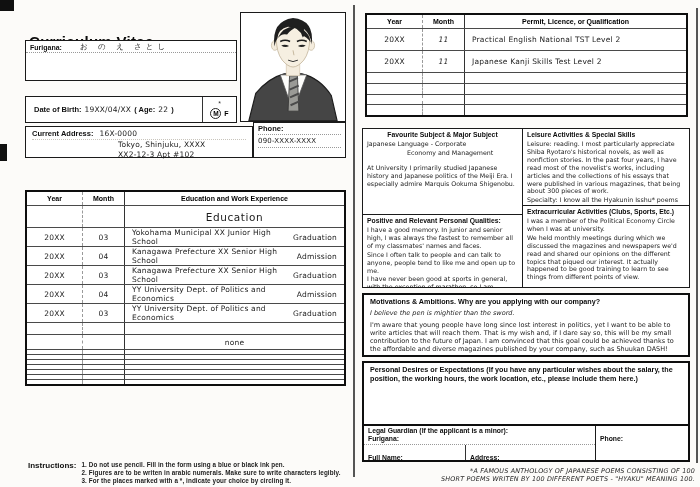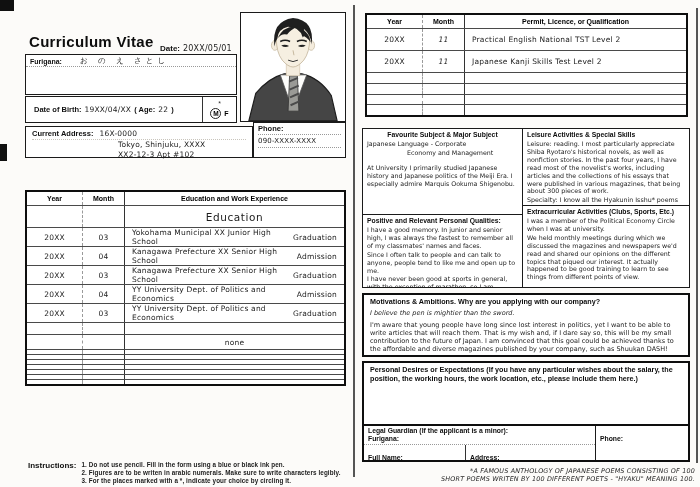--- a/index.html
+++ b/index.html
@@ -15,21 +15,21 @@
   .art2 { left:0; top:144px; width:7px; height:17px; }
 
   
   .cv-title { position:absolute; left:29px; top:33px; font-size:15px; font-weight:bold; letter-spacing:.3px; color:#0d0d0d; }
   .date-row { position:absolute; left:160px; top:44px; font-size:8px; }
   .date-row .hw { font-size:8px; margin-left:3px; }
 
   .photo-box { position:absolute; left:240px; top:12px; width:106px; height:110px; border:1.5px solid #1a1a1a; background:#fff; overflow:hidden; }
   .photo-box svg { display:block; width:100%; height:100%; }
 
-  .name-box { position:absolute; left:25px; top:54px; width:212px; height:41px; border:1.5px solid #1a1a1a; background:#fff; }
+  .name-box { position:absolute; left:25px; top:40px; width:212px; height:41px; border:1.5px solid #1a1a1a; background:#fff; }
   .furi-row { display:flex; align-items:center; padding:1px 4px 0 4px; height:12px; border-bottom:1px dotted #999; }
   .furi-row .lbl { font-size:7px; }
   .furi-row .hw { font-size:7.5px; margin-left:18px; letter-spacing:4px; }
   .name-main { height:26px; display:flex; align-items:center; justify-content:center; }
   .name-main .hw { font-size:15px; letter-spacing:1.5px; }
 
   .dob-box { position:absolute; left:25px; top:96px; width:212px; height:27px; border:1.5px solid #1a1a1a; background:#fff; display:flex; }
   .dob-main { flex:1; display:flex; align-items:center; padding-left:8px; font-size:7.5px; white-space:nowrap; }
   .dob-main .hw { font-size:7.5px; margin:0 3px; }
   .gender-cell { width:34px; border-left:1px solid #333; display:flex; flex-direction:column; align-items:center; justify-content:center; }

